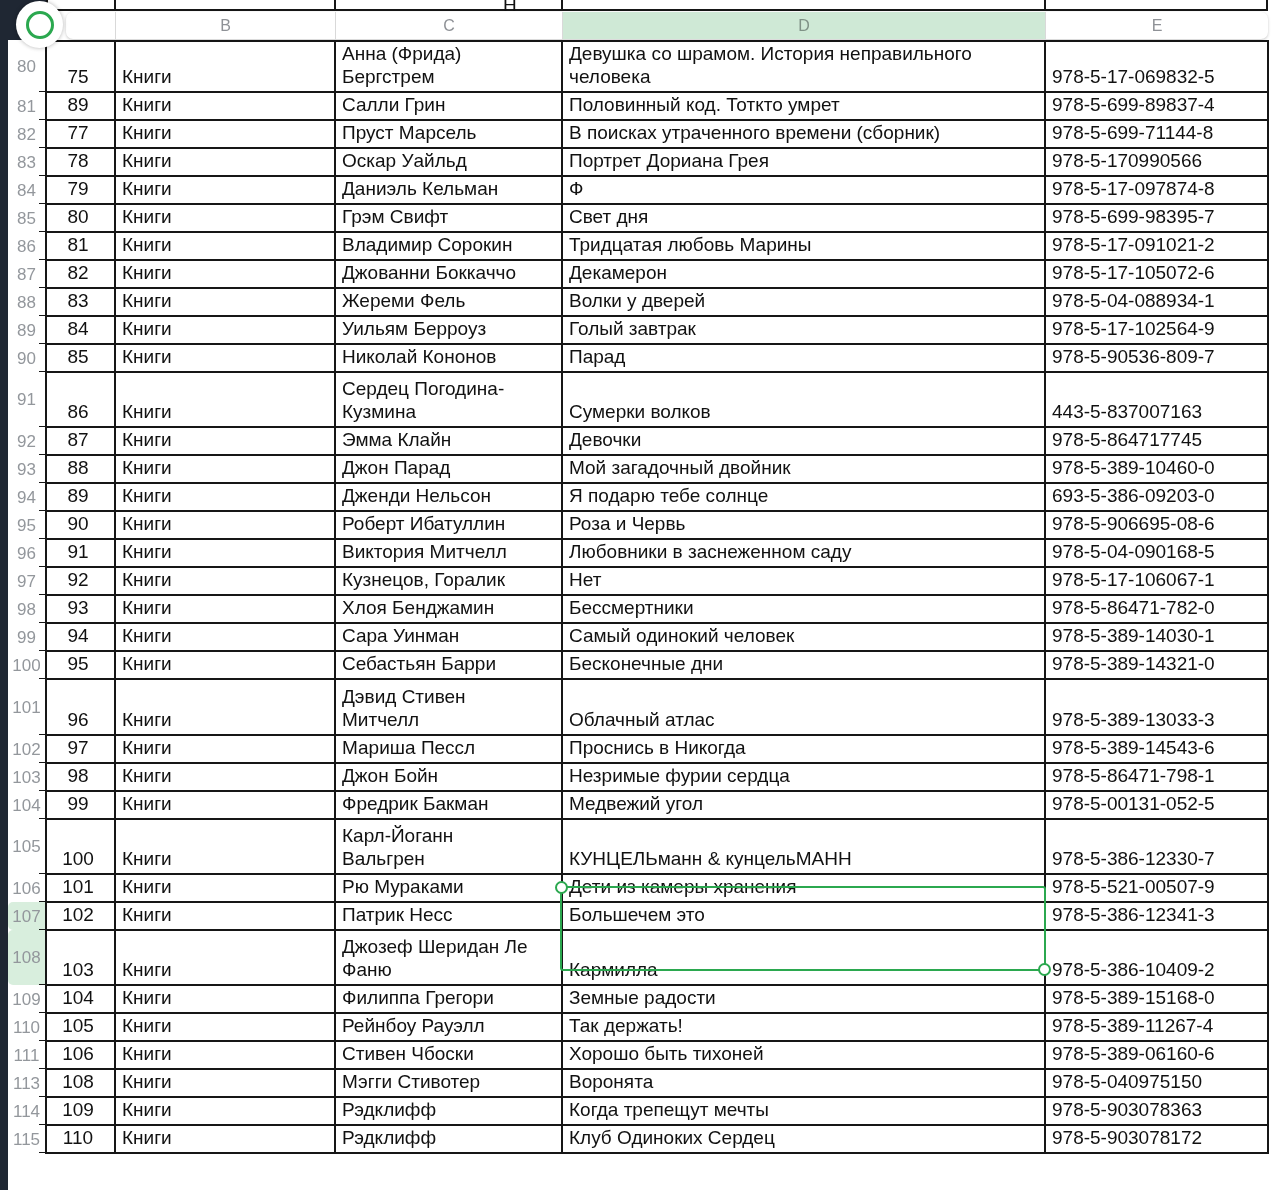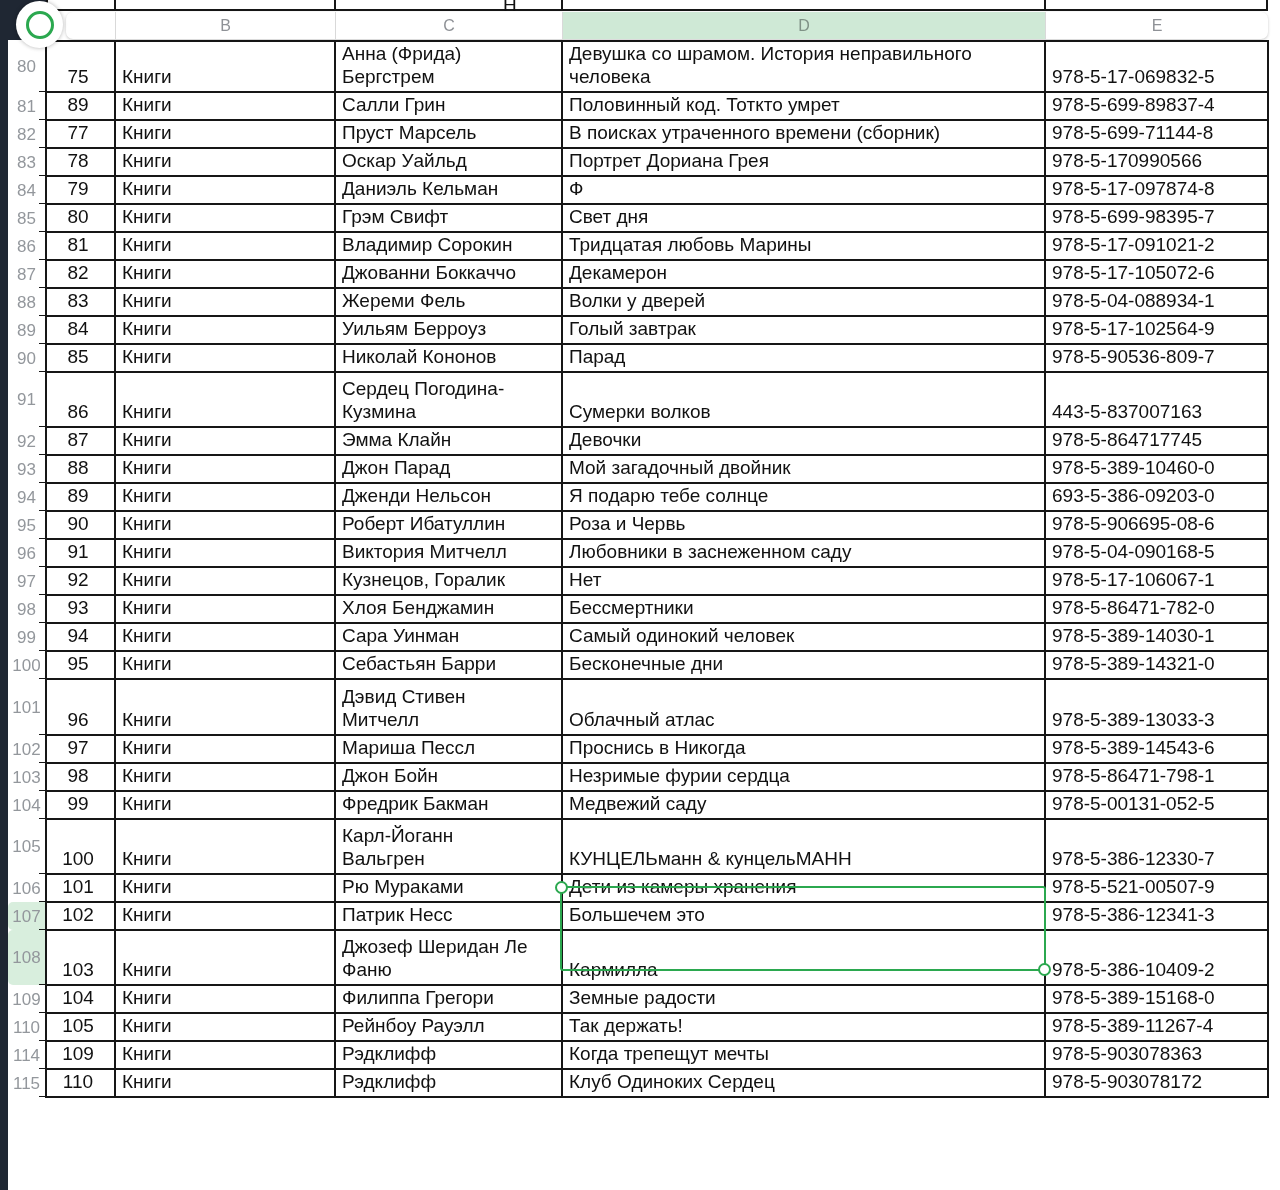--- a/index.html
+++ b/index.html
@@ -306,21 +306,21 @@
       <td class="data cb">Книги</td>
       <td class="data cc">Джон Бойн</td>
       <td class="data cd">Незримые фурии сердца</td>
       <td class="data ce">978-5-86471-798-1</td>
     </tr>
         <tr style="height: 27.5px;">
       <td class="rn">104</td>
       <td class="data ca">99</td>
       <td class="data cb">Книги</td>
       <td class="data cc">Фредрик Бакман</td>
-      <td class="data cd">Медвежий саду</td>
+      <td class="data cd">Медвежий угол</td>
       <td class="data ce">978-5-00131-052-5</td>
     </tr>
         <tr style="height: 55px;">
       <td class="rn">105</td>
       <td class="data ca">100</td>
       <td class="data cb">Книги</td>
       <td class="data cc">Карл-Йоганн
 Вальгрен</td>
       <td class="data cd">КУНЦЕЛЬманн &amp; кунцельМАНН</td>
       <td class="data ce">978-5-386-12330-7</td>
@@ -359,20 +359,36 @@
       <td class="data ce">978-5-389-15168-0</td>
     </tr>
         <tr style="height: 27.5px;">
       <td class="rn">110</td>
       <td class="data ca">105</td>
       <td class="data cb">Книги</td>
       <td class="data cc">Рейнбоу Рауэлл</td>
       <td class="data cd">Так держать!</td>
       <td class="data ce">978-5-389-11267-4</td>
     </tr>
+        <tr style="height: 27.5px;">
+      <td class="rn">111</td>
+      <td class="data ca">106</td>
+      <td class="data cb">Книги</td>
+      <td class="data cc">Стивен Чбоски</td>
+      <td class="data cd">Хорошо быть тихоней</td>
+      <td class="data ce">978-5-389-06160-6</td>
+    </tr>
+        <tr style="height: 27.5px;">
+      <td class="rn">113</td>
+      <td class="data ca">108</td>
+      <td class="data cb">Книги</td>
+      <td class="data cc">Мэгги Стивотер</td>
+      <td class="data cd">Воронята</td>
+      <td class="data ce">978-5-040975150</td>
+    </tr>
         <tr style="height: 22px;">
       <td class="rn">114</td>
       <td class="data ca">109</td>
       <td class="data cb">Книги</td>
       <td class="data cc">Рэдклифф</td>
       <td class="data cd">Когда трепещут мечты</td>
       <td class="data ce">978-5-903078363</td>
     </tr>
         <tr style="height: 27.5px;">
       <td class="rn">115</td>

